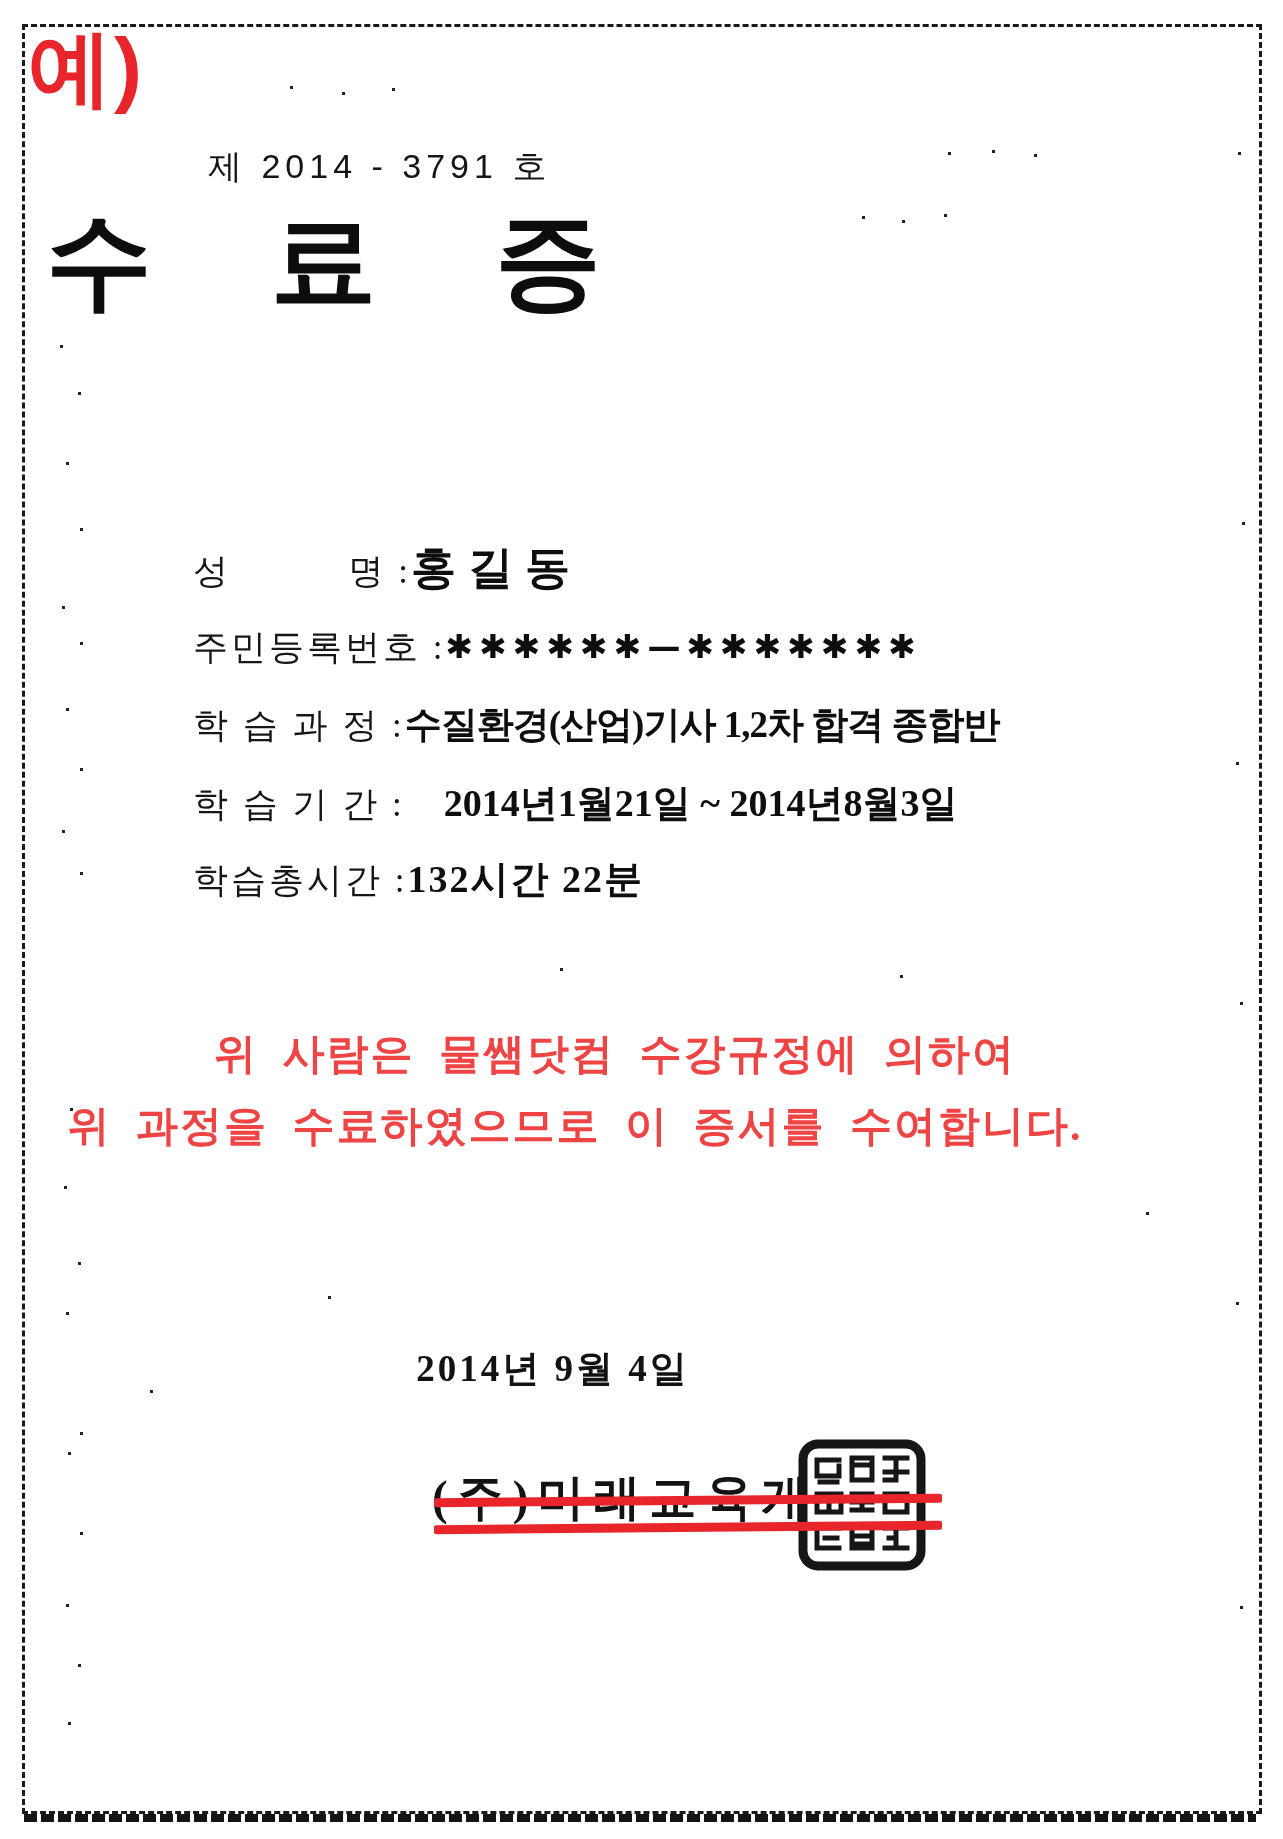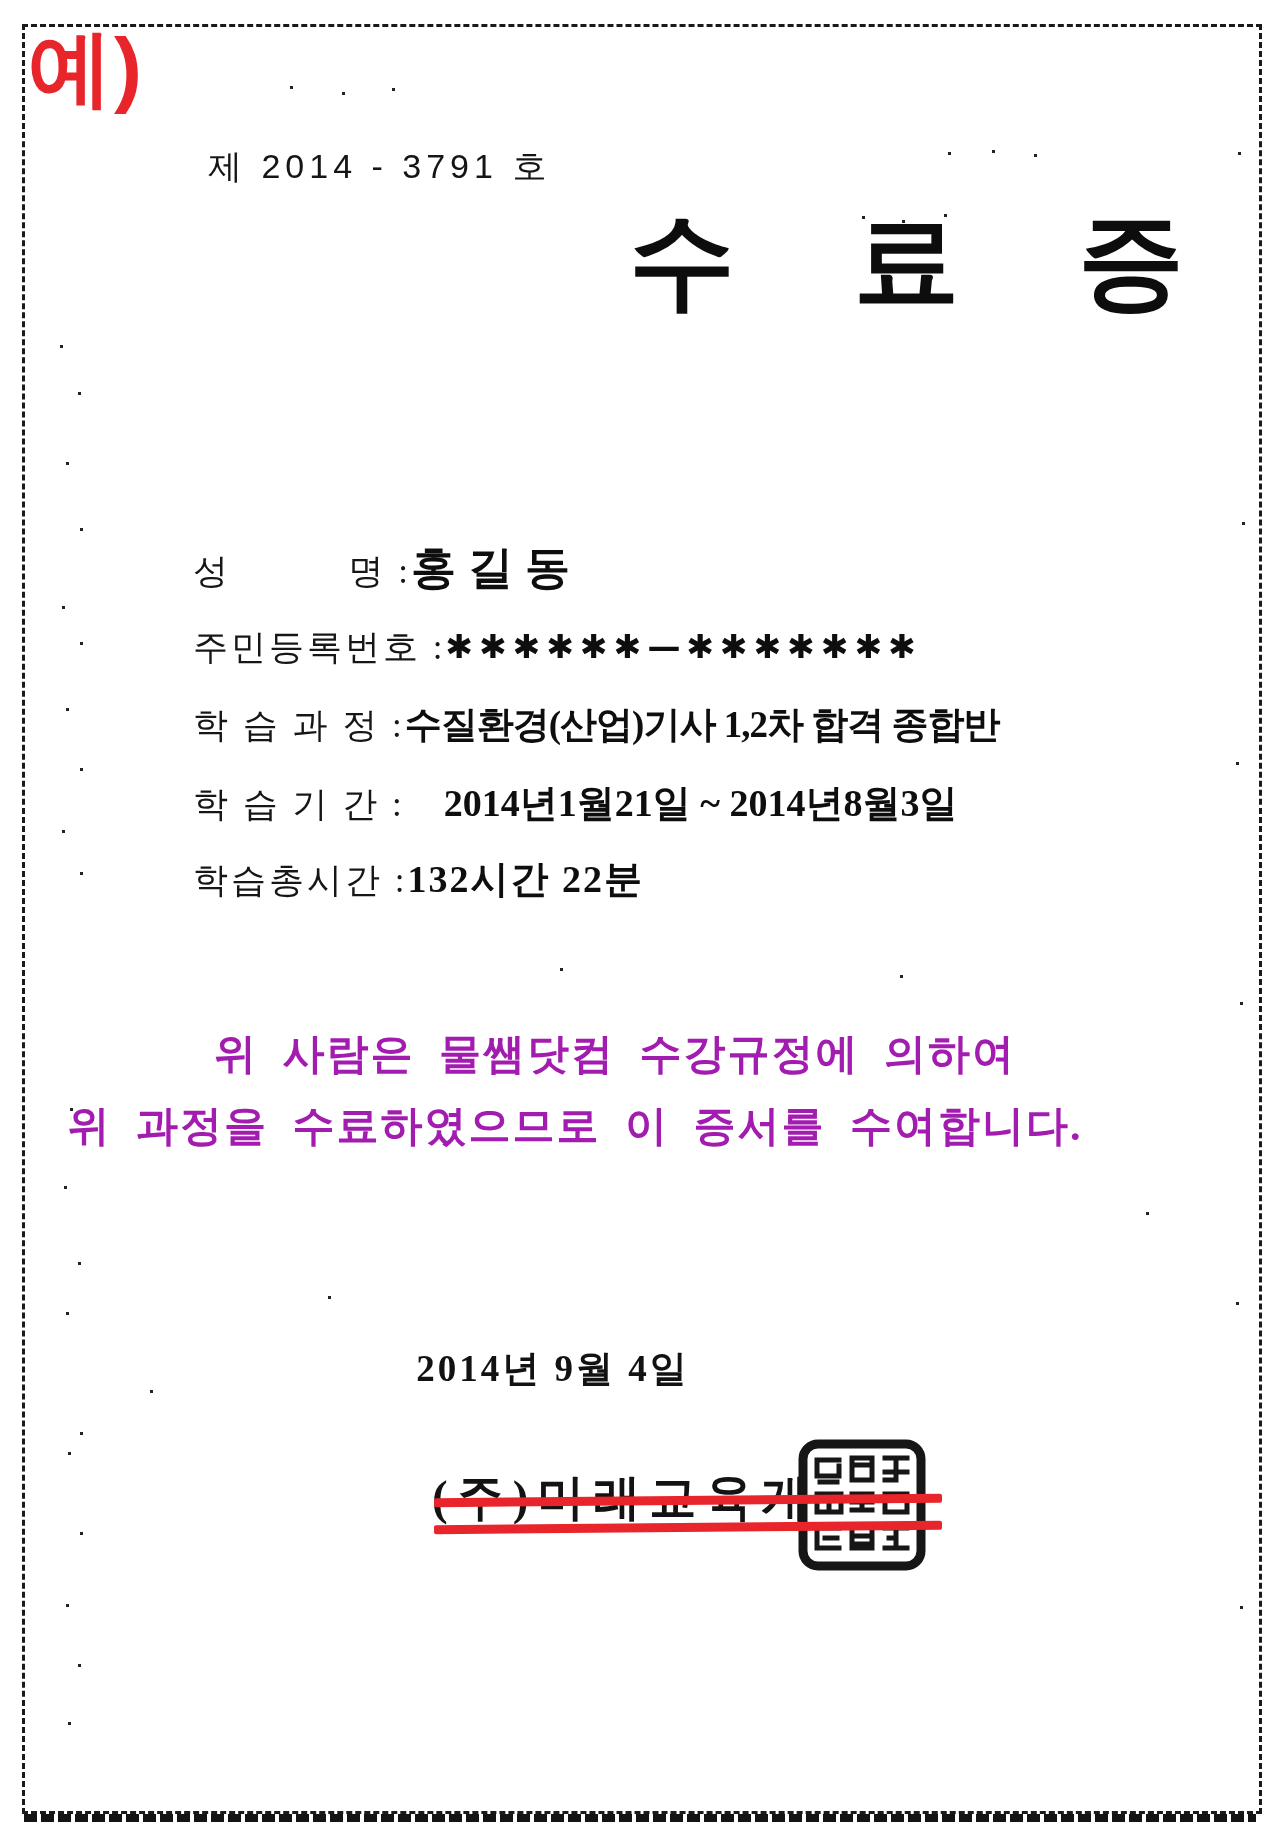--- a/index.html
+++ b/index.html
@@ -18,34 +18,34 @@
   .example{
     position:absolute;left:28px;top:26px;
     font-family:"Liberation Sans","DejaVu Sans",sans-serif;
     font-size:84px;font-weight:800;color:#e8252a;letter-spacing:2px;line-height:1;
   }
   .cert-no{
     position:absolute;left:208px;top:144px;font-size:34px;letter-spacing:5px;
     font-family:"Liberation Sans","DejaVu Sans",sans-serif;color:#151515;
   }
   .title{
-    position:absolute;left:0px;top:204px;width:1230px;text-align:right;
+    position:absolute;left:0px;top:204px;width:1230px;text-align:left;
     font-size:106px;font-weight:900;letter-spacing:46px;text-indent:46px;
     color:#0d0d0d;line-height:1.1;
   }
   .field{position:absolute;left:193px;display:flex;align-items:baseline;}
   .flabel{font-size:35px;letter-spacing:3px;white-space:pre;color:#161616;}
   .fvalue{margin-left:0;font-size:38px;font-weight:700;color:#0e0e0e;white-space:pre;}
   .f-name   .fvalue{font-size:45px;font-weight:900;letter-spacing:12px;}
   .f-rrn    .fvalue{font-family:"DejaVu Sans","Liberation Sans",sans-serif;font-size:33px;font-weight:900;letter-spacing:6px;position:relative;top:-1px;}
   .f-course .fvalue{font-size:37px;letter-spacing:-1px;}
   .f-period .fvalue{font-size:38px;letter-spacing:0px;}
   .f-hours  .fvalue{font-size:38px;letter-spacing:2px;}
   .statement{
-    position:absolute;text-align:center;font-weight:700;color:#a21caf;
+    position:absolute;text-align:center;font-weight:700;color:#ef4444;
     font-size:42px;letter-spacing:2px;word-spacing:12px;white-space:pre;
   }
   .statement.l1{left:30px;top:1026px;width:1170px;}
   .statement.l2{left:0px;top:1098px;width:1150px;}
   .date{
     position:absolute;left:0px;top:1344px;width:1090px;text-align:center;
     font-size:37px;font-weight:600;letter-spacing:3px;color:#121212;padding-left:8px;
   }
   .issuer-name{
     position:absolute;left:432px;top:1466px;

